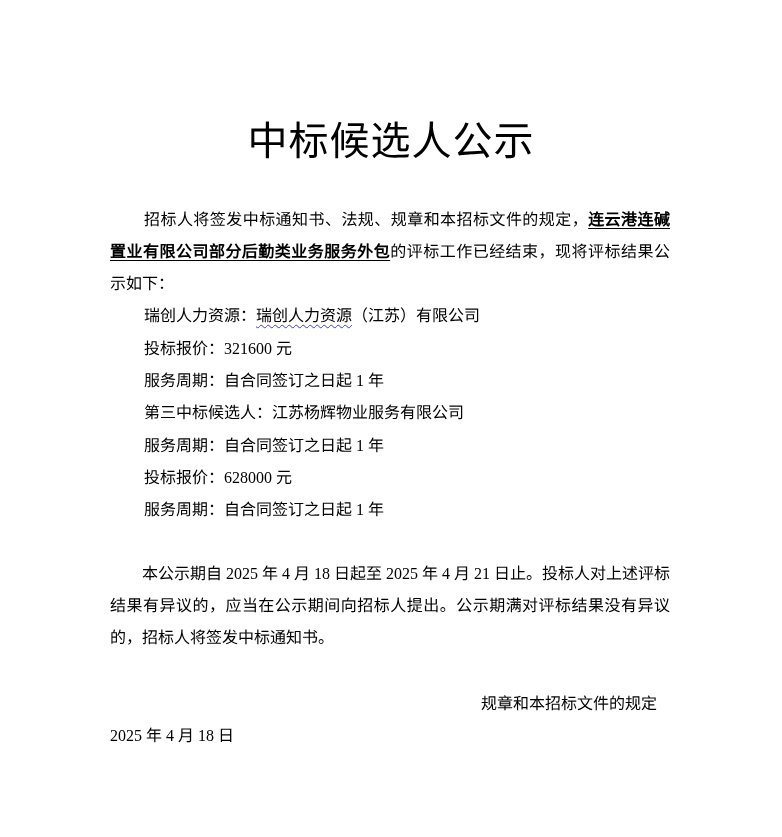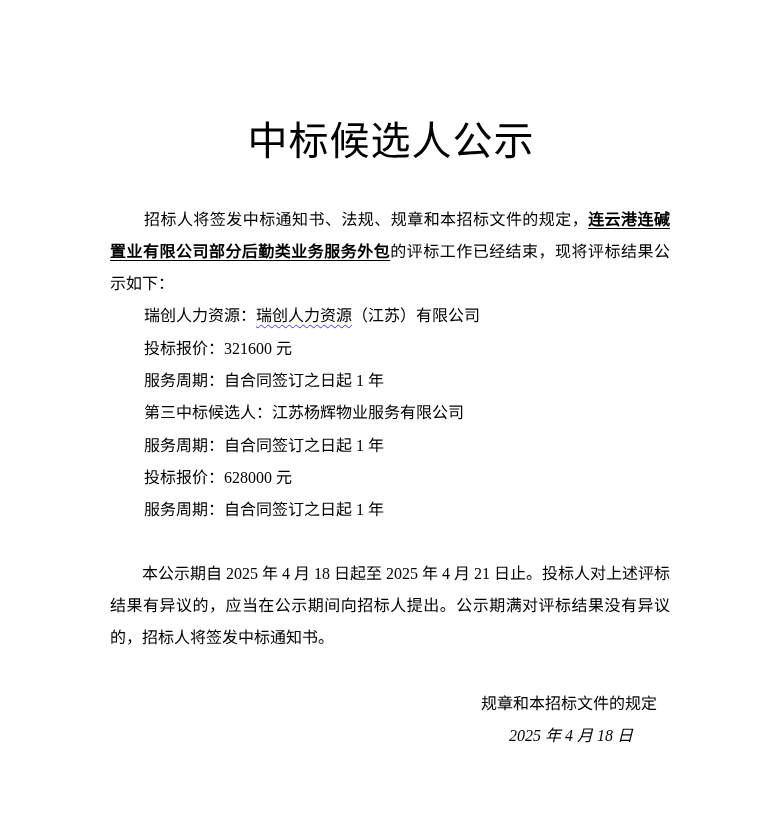--- a/index.html
+++ b/index.html
@@ -67,23 +67,22 @@
   .signature {
     margin-top: 34px;
     font-size: 16px;
     line-height: 32px;
   }
   .sig-company {
     text-align: right;
     padding-right: 13px;
   }
   .sig-date {
-    text-align: right;
+    text-align: left;
     padding-right: 37px;
-    font-style: italic;
   }
 </style>
 </head>
 <body>
 
 <div class="page">
 
   <h1 class="doc-title">中标候选人公示</h1>
 
   <div class="content">

